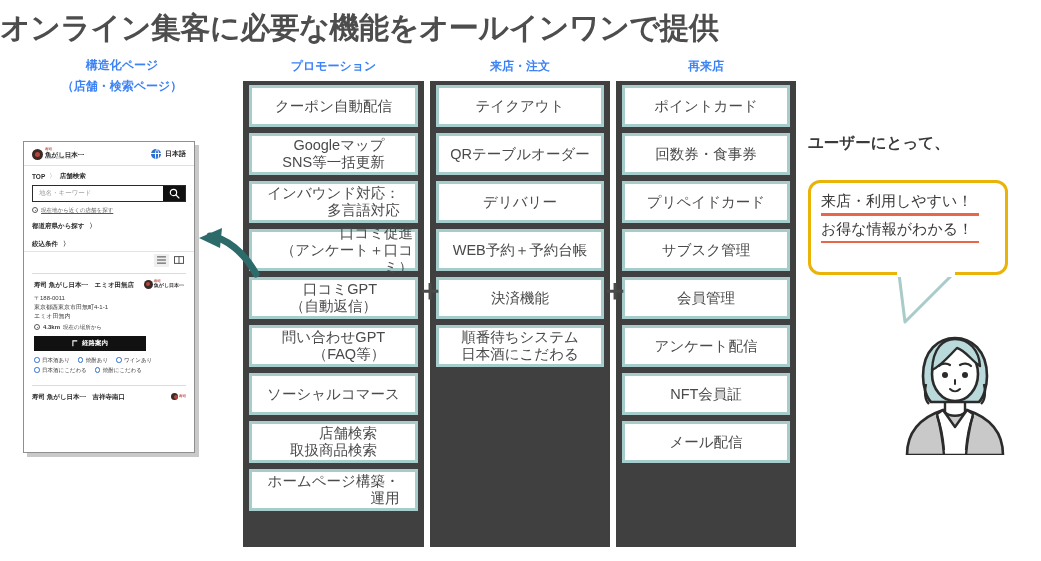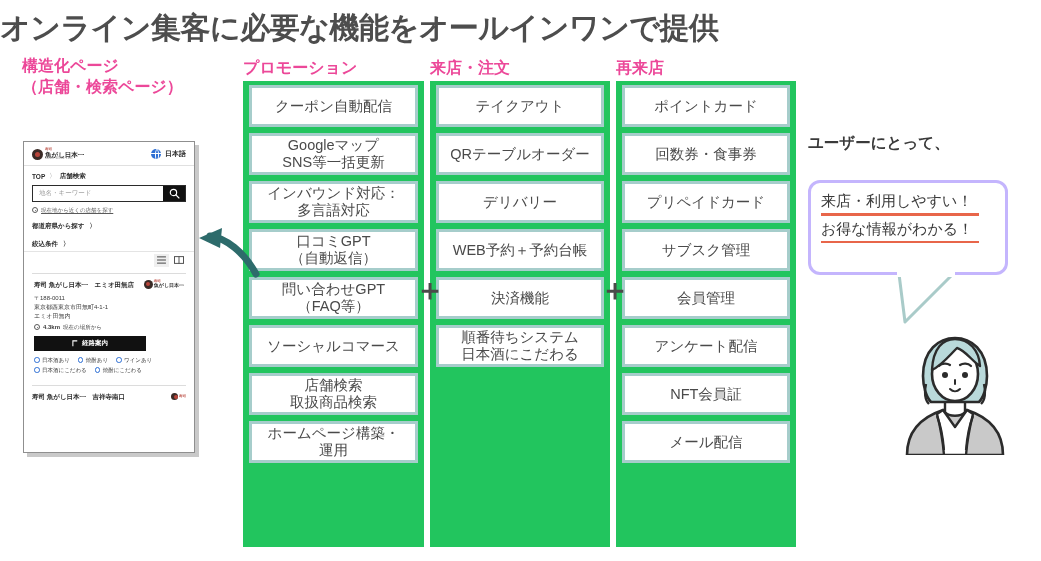--- a/index.html
+++ b/index.html
@@ -19,56 +19,56 @@
     font-size: 30px;
     font-weight: bold;
     color: #4d4d4d;
     letter-spacing: -0.5px;
     white-space: nowrap;
   }
 
   
   .col-header {
     position: absolute;
-    font-size: 16px;
+    font-size: 12px;
     font-weight: bold;
-    color: #ec4899;
-    text-align: left;
+    color: #3b82f6;
+    text-align: center;
     white-space: nowrap;
   }
   #header-structured { left: 22px; top: 55px; width: 200px; line-height: 21px; }
   #header-promotion  { left: 243px; top: 58px; width: 181px; }
   #header-visit      { left: 430px; top: 58px; width: 180px; }
   #header-repeat     { left: 616px; top: 58px; width: 180px; }
 
   
   .column {
     position: absolute;
-    background: #22c55e;
+    background: #404040;
     padding: 4px 6px 6px 6px;
   }
   #col-promotion { left: 243px; top: 81px; width: 181px; height: 466px; }
   #col-visit     { left: 430px; top: 81px; width: 180px; height: 466px; }
   #col-repeat    { left: 616px; top: 81px; width: 180px; height: 466px; }
 
   .feature-box {
     background: #ffffff;
     border: 3px solid #a6cdcb;
     height: 42px;
     margin-bottom: 6px;
     display: flex;
     align-items: center;
     justify-content: center;
     text-align: center;
     font-size: 14.5px;
     color: #4a4a4a;
     line-height: 16px;
     padding: 0 2px;
   }
-  .feature-box.two-line { line-height: 17px; }
+  .feature-box.two-line { line-height: 17px; text-align: right; }
 
   
   .plus-sign {
     position: absolute;
     font-size: 30px;
     font-weight: bold;
     color: #4a4a4a;
     line-height: 1;
   }
   #plus-1 { left: 415px; top: 275px; }
@@ -226,21 +226,21 @@
 
   
   #user-label {
     position: absolute; left: 808px; top: 133px;
     font-size: 15.5px; font-weight: bold; color: #3a3a3a;
     white-space: nowrap;
   }
   #speech-bubble {
     position: absolute; left: 808px; top: 180px;
     width: 200px; height: 95px;
-    border: 3px solid #c4b5fd; border-radius: 12px;
+    border: 3px solid #eab308; border-radius: 12px;
     background: #ffffff;
     padding: 8px 26px 0 10px;
   }
   .bubble-line { margin-bottom: 3px; }
   .bubble-text {
     font-size: 15px; color: #3a3a3a; white-space: nowrap; line-height: 20px;
   }
   .bubble-underline { height: 2.5px; background: #e8664a; margin-top: 2px; }
   #bubble-tail { position: absolute; left: 895px; top: 272px; }
 
@@ -267,20 +267,26 @@
     <div class="feature-box two-line">
       <div>
         <div>Googleマップ</div>
         <div>SNS等一括更新</div>
       </div>
     </div>
     <div class="feature-box two-line">
       <div>
         <div>インバウンド対応：</div>
         <div>多言語対応</div>
+      </div>
+    </div>
+    <div class="feature-box two-line">
+      <div>
+        <div>口コミ促進</div>
+        <div>（アンケート＋口コミ）</div>
       </div>
     </div>
     <div class="feature-box two-line">
       <div>
         <div>口コミGPT</div>
         <div>（自動返信）</div>
       </div>
     </div>
     <div class="feature-box two-line">
       <div>

